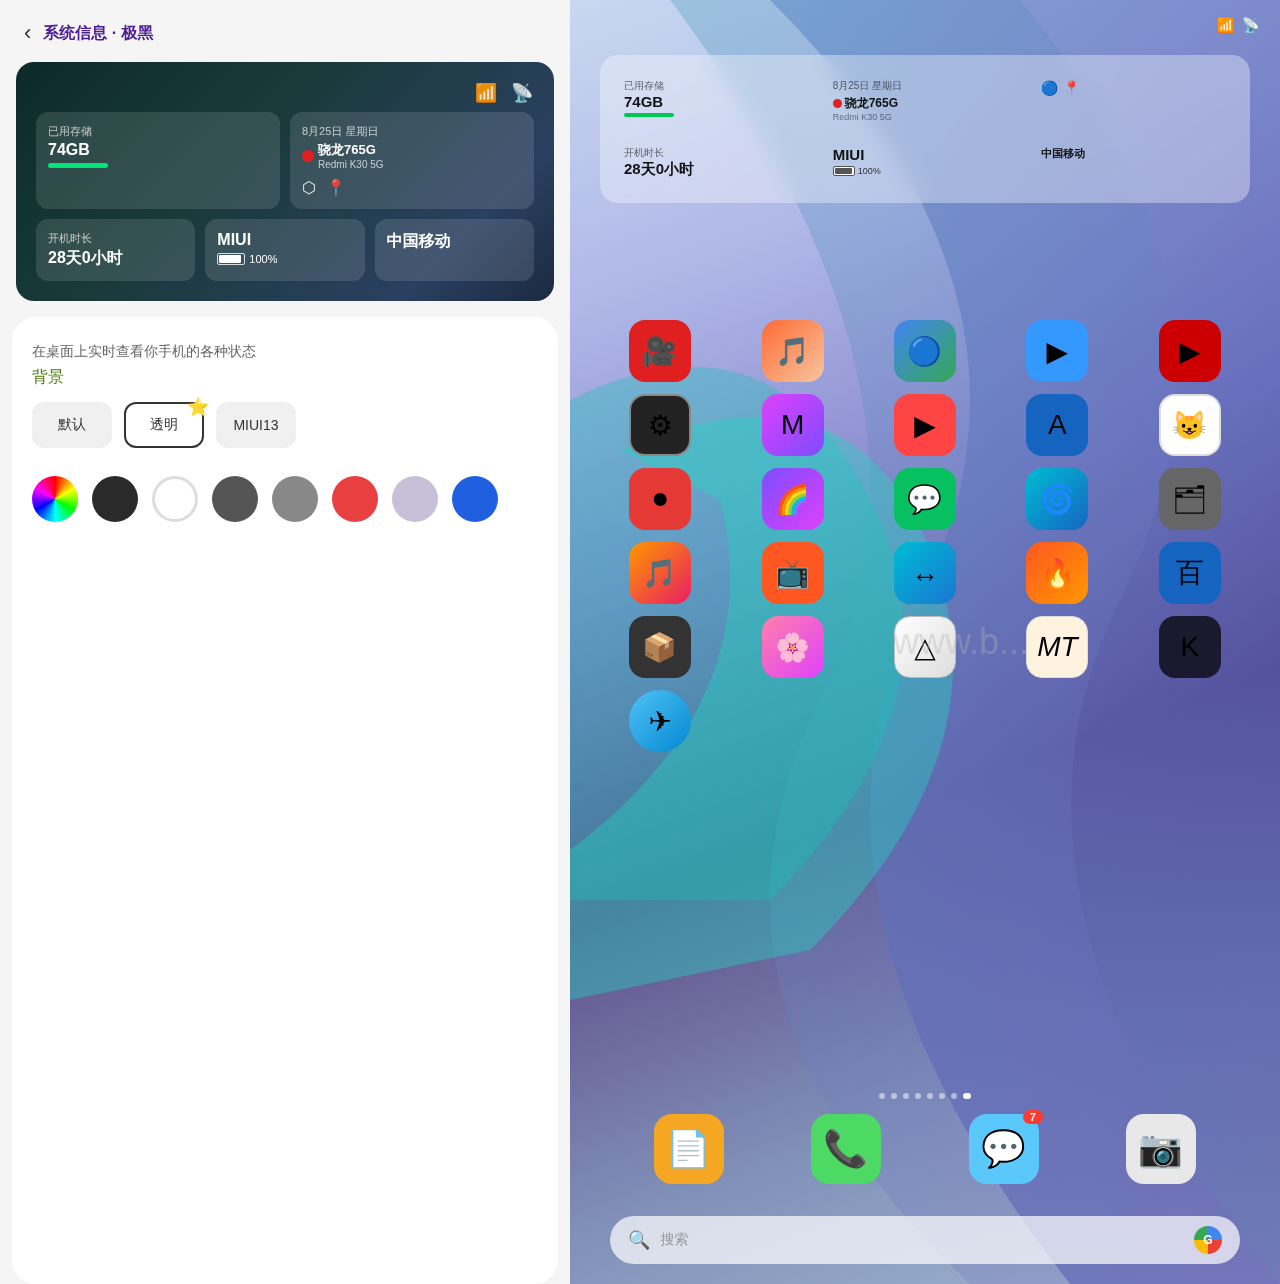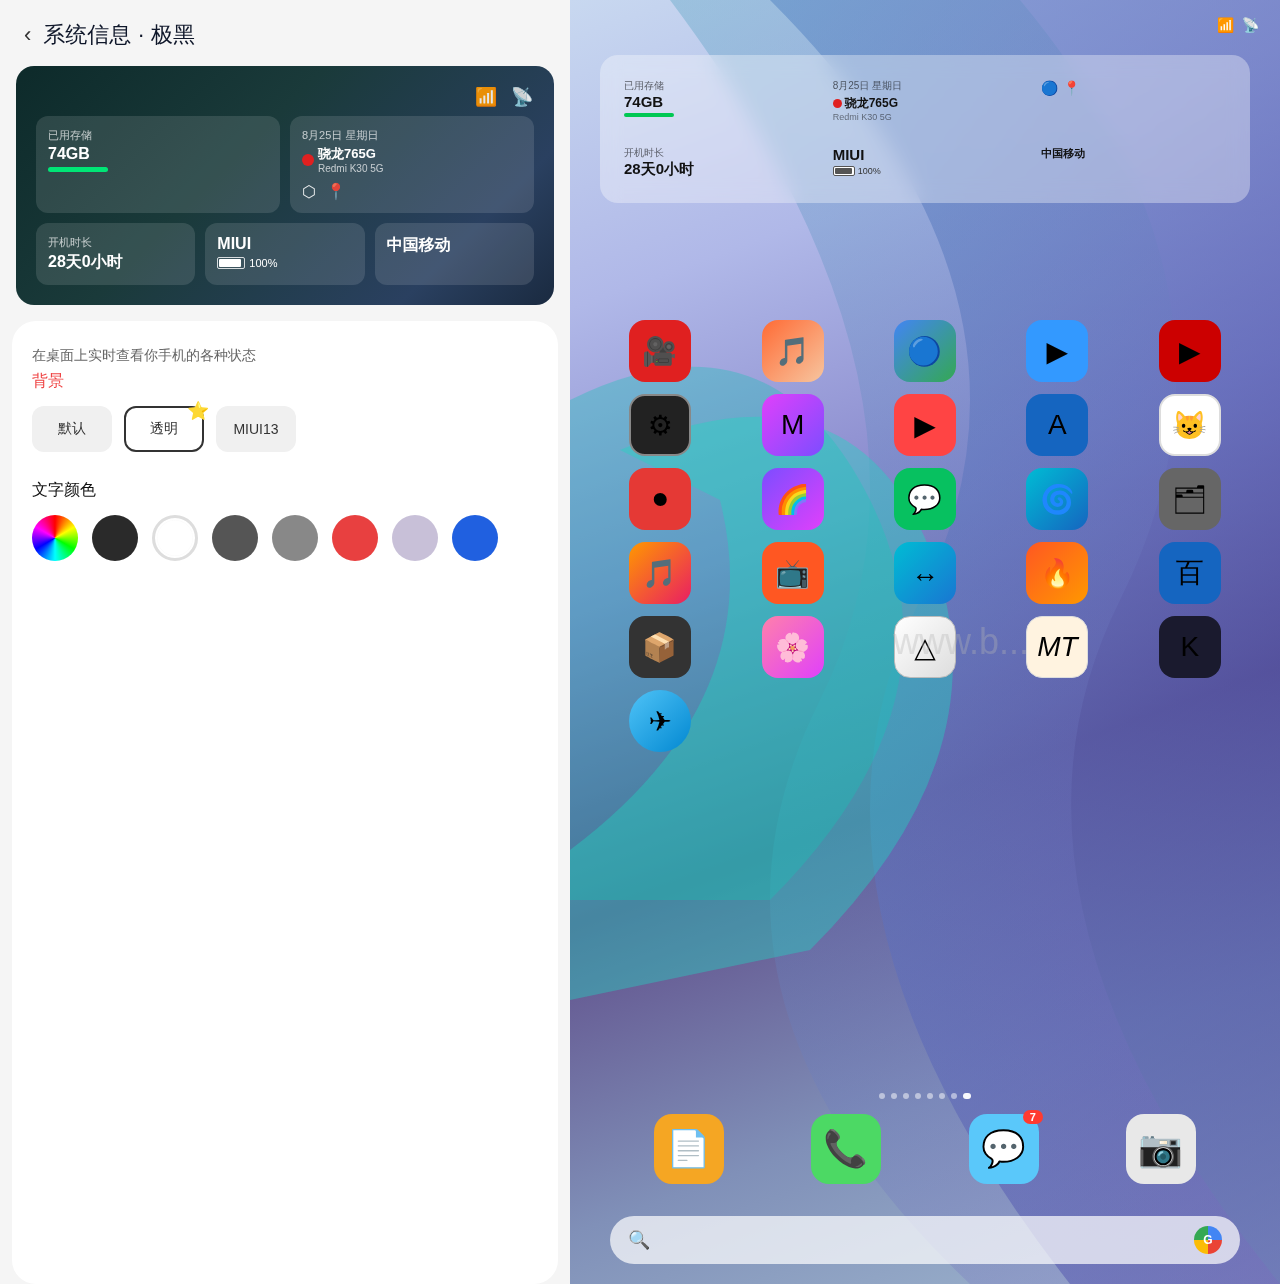--- a/index.html
+++ b/index.html
@@ -27,23 +27,23 @@
       padding: 20px 24px 16px;
       background: #f5f5f5;
     }
     .back-btn {
       font-size: 22px;
       color: #333;
       cursor: pointer;
       margin-right: 12px;
     }
     .header-title {
-      font-size: 22px;
-      font-weight: 400;
-      color: #0f172a;
+      font-size: 16px;
+      font-weight: 700;
+      color: #4c1d95;
     }
 
     
     .widget-preview {
       margin: 0 16px 16px;
       border-radius: 18px;
       overflow: hidden;
       background: linear-gradient(135deg, #0d2a2a 0%, #1a3a3a 40%, #2a4060 80%, #1a2a40 100%);
       padding: 20px;
       min-height: 220px;
@@ -151,21 +151,21 @@
     }
     .section-desc {
       font-size: 14px;
       color: #666;
       margin-bottom: 5px;
       line-height: 1.5;
     }
     .bg-label {
       font-size: 16px;
       font-weight: 500;
-      color: #ef4444;
+      color: #4d7c0f;
       margin-bottom: 14px;
     }
     .bg-options {
       display: flex;
       gap: 12px;
       margin-bottom: 28px;
     }
     .bg-option {
       width: 80px;
       height: 46px;
@@ -512,21 +512,20 @@
       </div>
       <div class="bg-option selected">
         <span class="star-icon">⭐</span>
         <span>透明</span>
       </div>
       <div class="bg-option">
         <span>MIUI13</span>
       </div>
     </div>
 
-    <div class="color-label">文字颜色</div>
     <div class="color-options">
       <div class="color-circle color-rainbow"></div>
       <div class="color-circle color-dark"></div>
       <div class="color-circle color-white-outline"></div>
       <div class="color-circle color-gray1"></div>
       <div class="color-circle color-gray2"></div>
       <div class="color-circle color-red"></div>
       <div class="color-circle color-lavender"></div>
       <div class="color-circle color-blue"></div>
     </div>
@@ -655,18 +654,19 @@
       <span style="font-size:36px;">💬</span>
       <span class="badge">7</span>
     </div>
     <div class="dock-icon" style="background:#e8e8e8;border-radius:18px;">
       <span style="font-size:36px;">📷</span>
     </div>
   </div>
 
   <div class="search-bar">
     <span class="search-icon">🔍</span>
+    <span style="font-size:14px;color:#999;flex:1;">搜索</span>
     <div class="search-google-icon">G</div>
   </div>
 
   <div class="watermark">www.b...</div>
 
 </div>
 
 </body></html>

